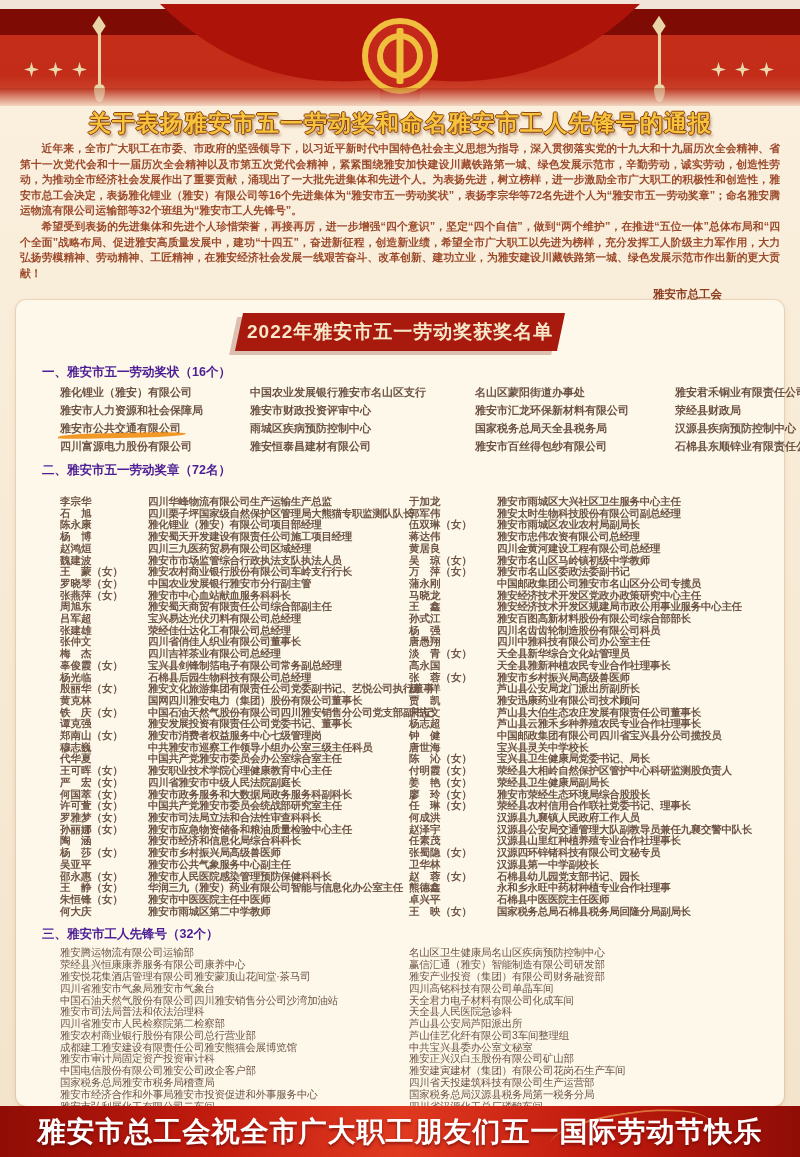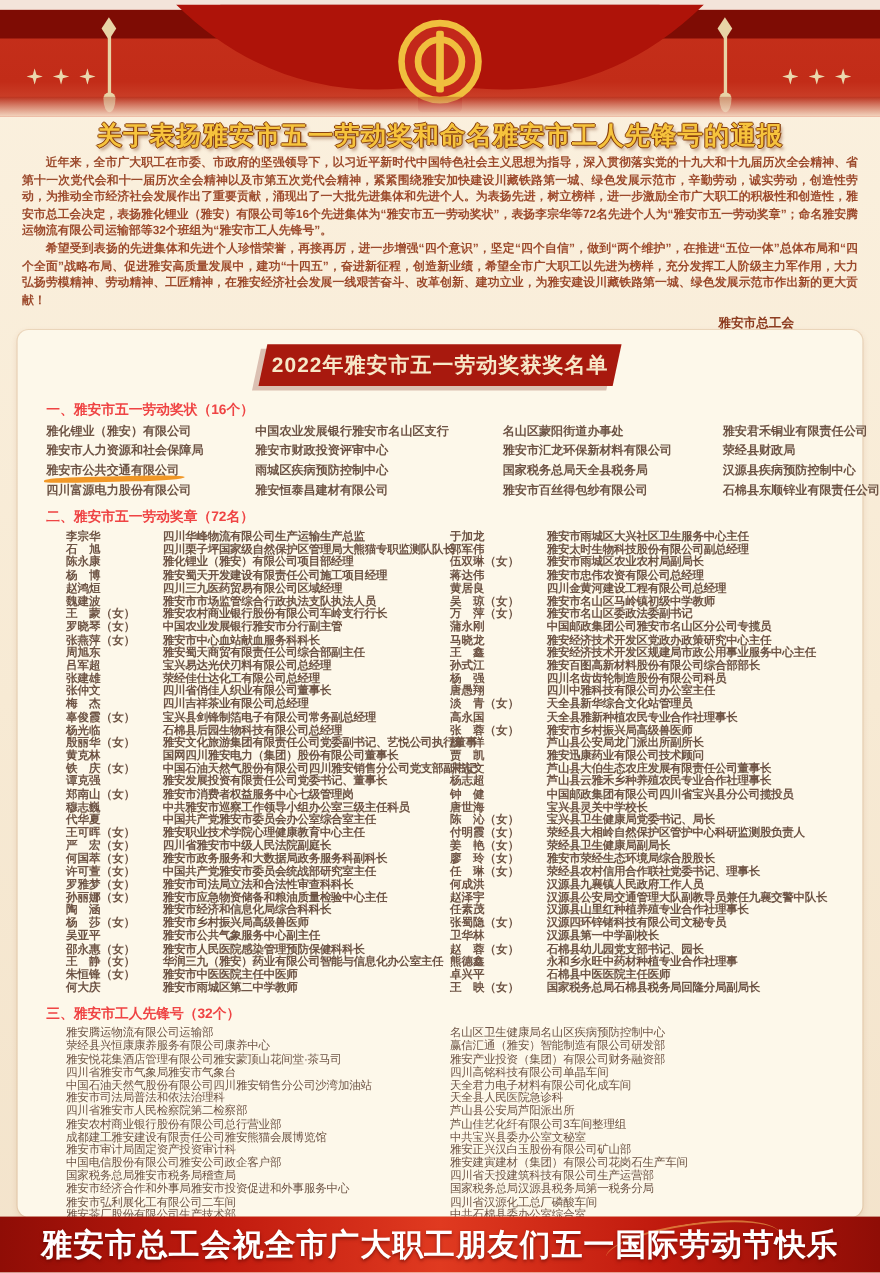--- a/index.html
+++ b/index.html
@@ -35,32 +35,32 @@
          font-size:11.5px; line-height:17px; margin-top:5px; }
 
   
   .card { position:absolute; left:16px; top:300px; width:768px; height:806px;
           background:#fdf8ea; border-radius:10px; box-shadow:0 0 0 1px rgba(185,125,70,.18), 0 2px 6px rgba(150,60,20,.12); }
   .list-banner { width:322px; margin:13px auto 0; background:#a8190e; transform:skewX(-12deg);
           box-shadow:-5px 4px 0 rgba(120,22,10,.25); text-align:center; padding:6px 0; }
   .list-banner span { display:inline-block; transform:skewX(12deg); color:#f6e8c8;
           font-size:19px; font-weight:bold; letter-spacing:1px; }
   .sections { padding:4px 26px 0 26px; }
-  .sec-head { color:#ef4444; font-weight:bold; font-size:12.5px; margin:9px 0 4px 0; }
+  .sec-head { color:#4c1d95; font-weight:bold; font-size:12.5px; margin:9px 0 4px 0; }
 
   .s1-grid { display:grid; grid-template-columns:190px 225px 200px auto; row-gap:4px;
-          font-size:11px; font-weight:bold; color:#6e5445; line-height:14px; }
+          margin-left:18px; font-size:11px; font-weight:bold; color:#6e5445; line-height:14px; }
   .s1-item { white-space:nowrap; }
   .s1-label { position:relative; display:inline-block; }
   .s1-item.hl .s1-label::after { content:""; position:absolute; left:-2px; right:-5px; bottom:-3px;
           height:5px; background:#ef8d12; opacity:.9; transform:rotate(-1.2deg);
           border-radius:50% 40% 60% 50% / 90% 70% 100% 40%; }
 
   .s2-cols { display:flex; margin-left:18px; }
-  .s2-col { width:50%; }
+  .s2-col { width:50%;margin-top:13px; }
   .s2-row { display:flex; font-size:10.5px; line-height:11.7px; font-weight:bold;
           color:#6e5445; white-space:nowrap; }
   .s2-row .nm { flex:none; width:88px; }
   .s2-row .tt { letter-spacing:-0.3px; }
 
   .s3-cols { display:flex; margin-left:18px; }
   .s3-col { width:50%; }
   .s3-row { font-size:10.5px; line-height:11.8px; font-weight:normal; color:#6e5445;
           white-space:nowrap; letter-spacing:-0.2px; }
 

